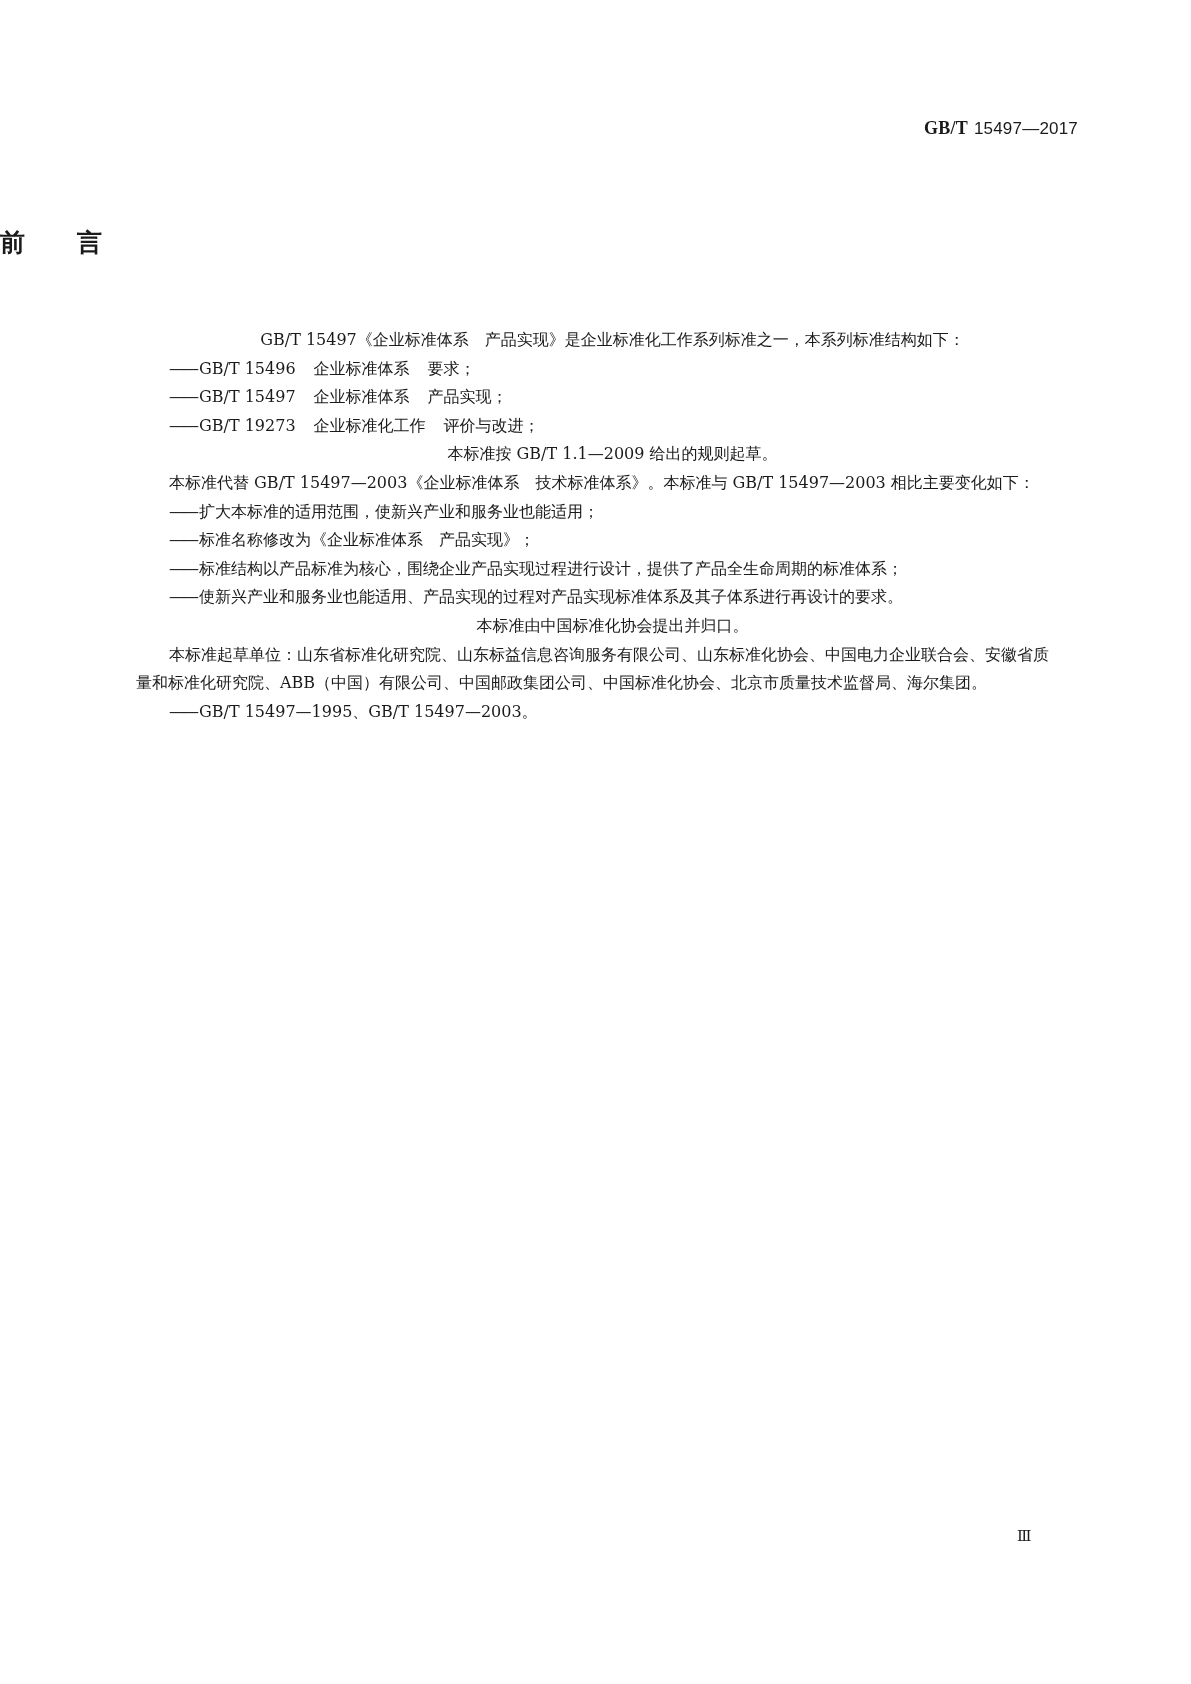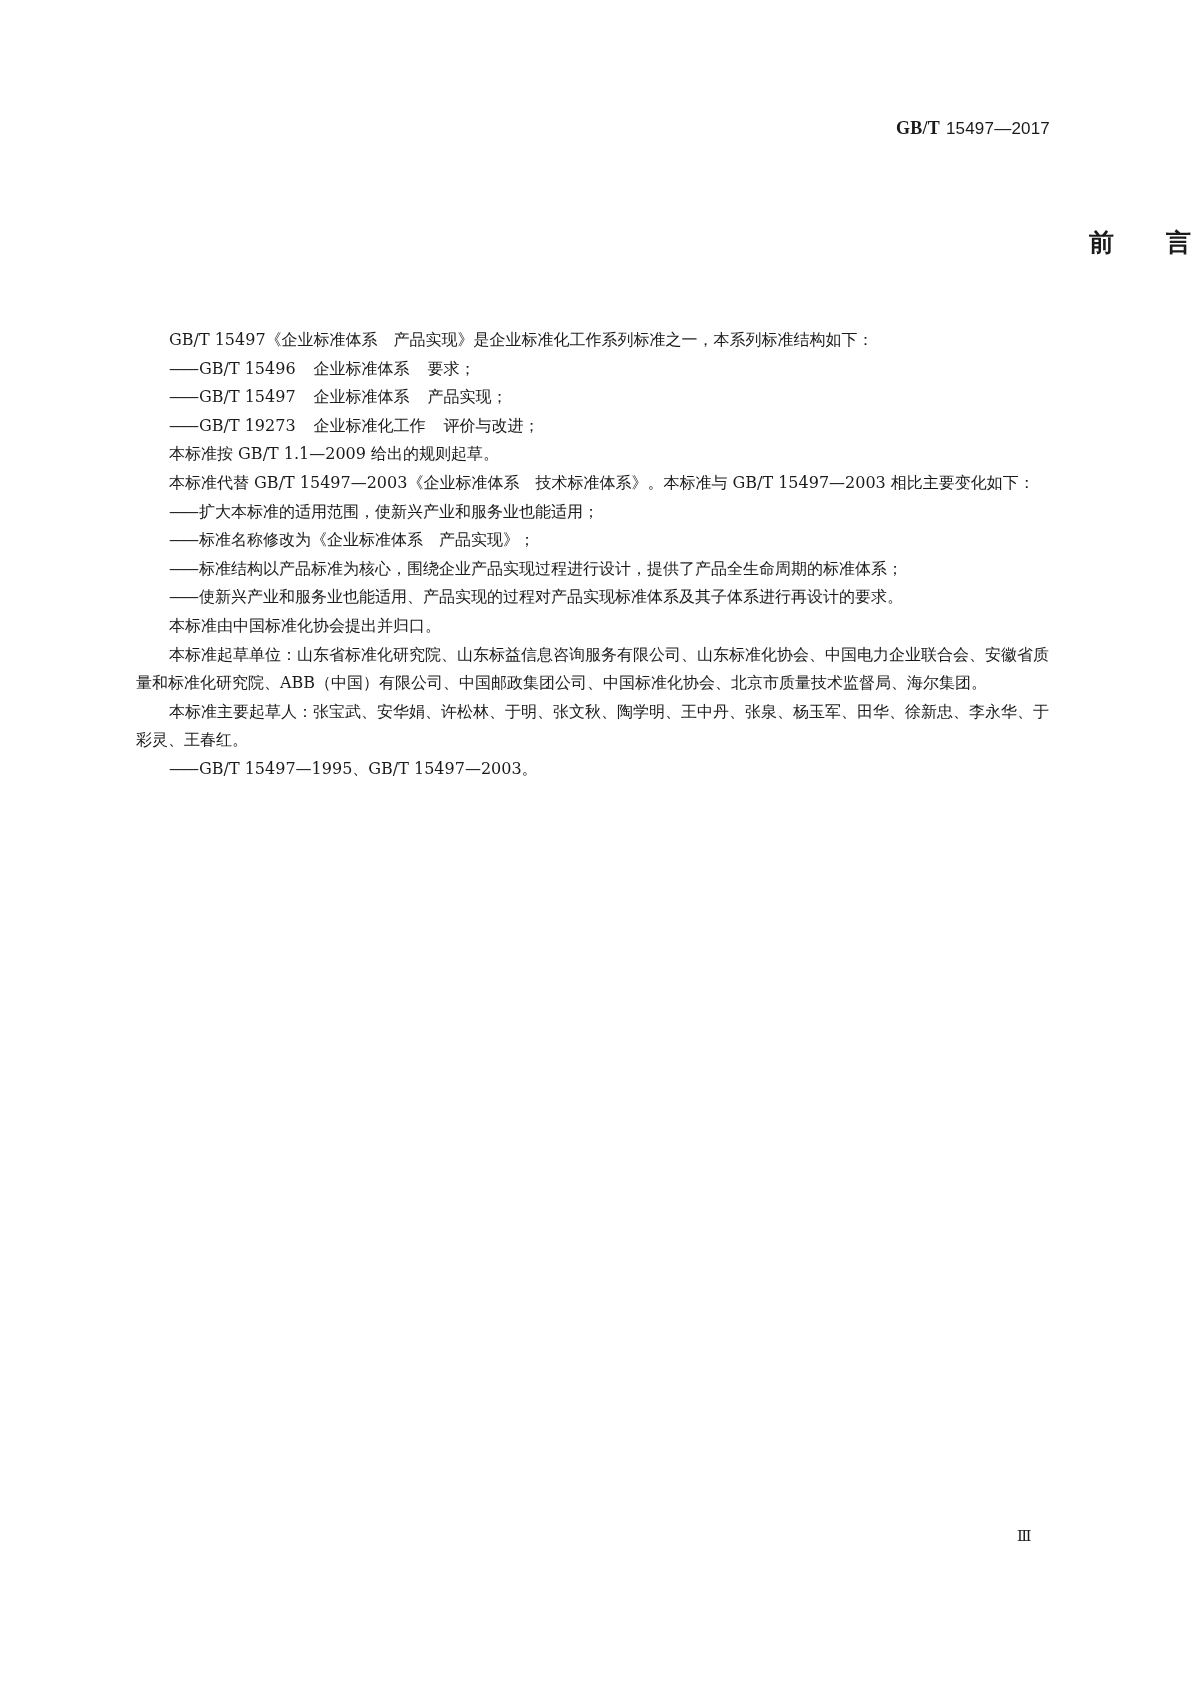--- a/index.html
+++ b/index.html
@@ -11,59 +11,60 @@
       width: 1191px;
       height: 1684px;
       position: relative;
       overflow: hidden;
       color: #1a1a1a;
       font-family: "DejaVu Serif", "Liberation Serif", serif;
     }
     .std-header {
       position: absolute;
       top: 118px;
-      right: 141px;
+      right: 113px;
       font-size: 17px;
       letter-spacing: 0.2px;
       white-space: nowrap;
     }
     .std-header .gb {
       font-family: "Liberation Serif", "DejaVu Serif", serif;
       font-weight: bold;
       font-size: 18px;
     }
     .std-header .num {
       font-family: "Liberation Sans", "DejaVu Sans", sans-serif;
       font-size: 17px;
       margin-left: 6px;
     }
     .page-title {
       position: absolute;
       top: 226px;
       left: 0;
       width: 100%;
-      text-align: right;
+      text-align: left;
       font-family: "DejaVu Sans", "Liberation Sans", sans-serif;
       font-weight: bold;
       font-size: 25px;
       letter-spacing: 0;
     }
     .page-title span { display: inline-block; }
     .page-title .gap { width: 52px; }
     .body-text {
       position: absolute;
       top: 326px;
       left: 136px;
       width: 920px;
       font-size: 16px;
       line-height: 28.6px;
     }
     .line {
       white-space: nowrap;
       height: 28.6px;
+      text-align: center;
     }
     .indent { padding-left: 33px; }
     .dash-item {
       padding-left: 33px;
       white-space: nowrap;
       height: 28.6px;
     }
     .dash-item.wrap {
       white-space: normal;
       height: auto;
@@ -123,21 +124,20 @@
     <span class="dash">——</span><span>标准结构以产品标准为核心，围绕企业产品实现过程进行设计，提供了产品全生命周期的标准体系；</span>
   </div>
   <div class="dash-item wrap">
     <span class="dash">——</span><span>使新兴产业和服务业也能适用、产品实现的过程对产品实现标准体系及其子体系进行再设计的要求。</span>
   </div>
 
   <div class="line indent">本标准由中国标准化协会提出并归口。</div>
 
   <div class="para-wrap">本标准起草单位：山东省标准化研究院、山东标益信息咨询服务有限公司、山东标准化协会、中国电力企业联合会、安徽省质量和标准化研究院、ABB（中国）有限公司、中国邮政集团公司、中国标准化协会、北京市质量技术监督局、海尔集团。</div>
 
-  <div class="para-wrap">本标准主要起草人：张宝武、安华娟、许松林、于明、张文秋、陶学明、王中丹、张泉、杨玉军、田华、徐新忠、李永华、于彩灵、王春红。</div>
 
 
   <div class="dash-item">
     <span class="dash">——</span><span>GB/T 15497—1995、GB/T 15497—2003。</span>
   </div>
 </div>
 
 <div class="page-number">Ⅲ</div>
 
 </body></html>

